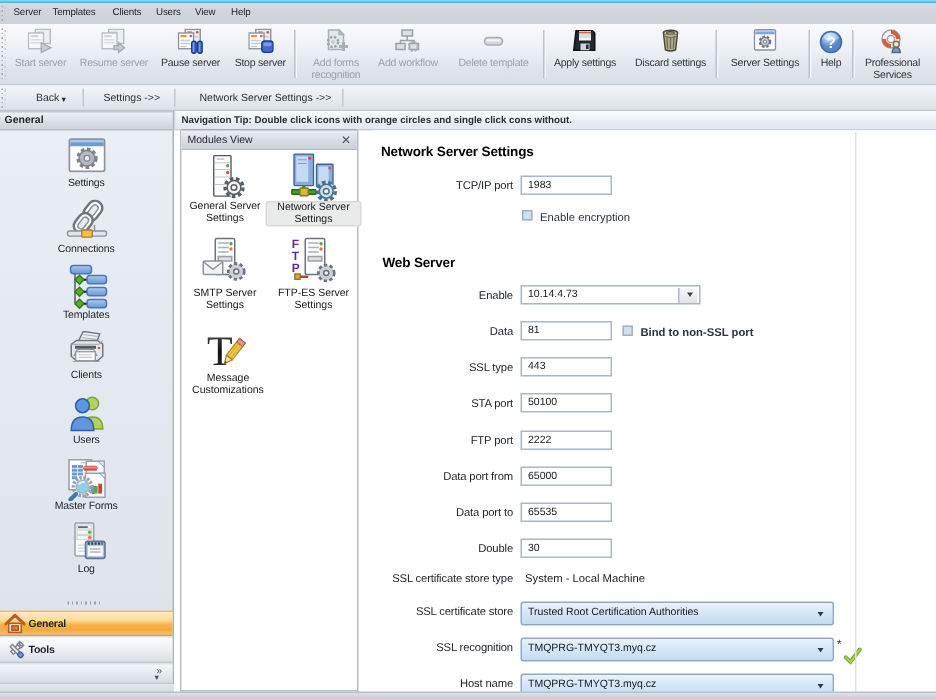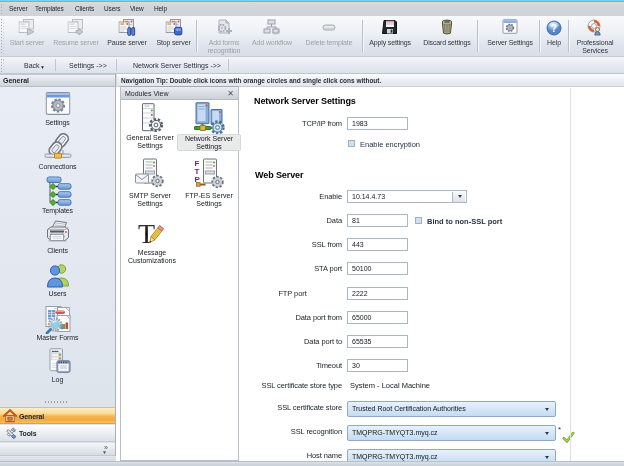--- a/index.html
+++ b/index.html
@@ -544,55 +544,55 @@
               <path d="M17.8 24.8 L18.5 26.5 L19.2 24.8 Z" fill="#333"></path>
             </g>
           </svg></span>
       <span class="mlab" style="top:31px">Message<br>Customizations</span>
     </div>
   </div>
 
   <div id="formpanel" class="abs">
     <div class="fhead" style="left:6px; top:9px;">Network Server Settings</div>
 
-    <div class="flabel" style="left:-5px; top:32px;">TCP/IP from</div>
+    <div class="flabel" style="left:-5px; top:32px;">TCP/IP port</div>
     <div class="finput" style="top:30px;">1983</div>
 
     <div class="fcheck" style="left:100px; top:53px;"></div>
     <div class="fchecklab" style="left:112px; top:53px;">Enable encryption</div>
 
     <div class="fhead" style="left:7px; top:83px;">Web Server</div>
 
     <div class="flabel" style="left:-5px; top:105px;">Enable</div>
     <div class="finput" style="top:103px; width:120px;">10.14.4.73
       <span style="position:absolute; right:1px; top:1px; width:13px; height:9px; border-left:1px solid #a9b6c5; background:linear-gradient(#f6f8fa,#dde3ea); height:10px;"></span>
       <span style="position:absolute; right:4px; top:4px; width:0; height:0; border-left:2.5px solid transparent; border-right:2.5px solid transparent; border-top:3.5px solid #39424e;"></span>
     </div>
 
     <div class="flabel" style="left:-5px; top:129px;">Data</div>
     <div class="finput" style="top:127px;">81</div>
     <div class="fcheck" style="left:167px; top:130px;"></div>
     <div class="fchecklab" style="left:179px; top:130px;font-weight:bold;">Bind to non-SSL port</div>
 
-    <div class="flabel" style="left:-5px; top:153px;">SSL from</div>
+    <div class="flabel" style="left:-5px; top:153px;">SSL type</div>
     <div class="finput" style="top:151px;">443</div>
 
     <div class="flabel" style="left:-5px; top:177px;">STA port</div>
     <div class="finput" style="top:175px;">50100</div>
 
-    <div class="flabel" style="left:-5px; top:202px;text-align:center;">FTP port</div>
+    <div class="flabel" style="left:-5px; top:202px;">FTP port</div>
     <div class="finput" style="top:200px;">2222</div>
 
     <div class="flabel" style="left:-5px; top:226px;">Data port from</div>
     <div class="finput" style="top:224px;">65000</div>
 
     <div class="flabel" style="left:-5px; top:250px;">Data port to</div>
     <div class="finput" style="top:248px;">65535</div>
 
-    <div class="flabel" style="left:-5px; top:274px;">Timeout</div>
+    <div class="flabel" style="left:-5px; top:274px;">Double</div>
     <div class="finput" style="top:272px;">30</div>
 
     <div class="flabel" style="left:-5px; top:294px;">SSL certificate store type</div>
     <div class="fchecklab" style="left:102px; top:294px; color:#16191d;">System - Local Machine</div>
 
     <div class="flabel" style="left:-5px; top:316px;">SSL certificate store</div>
     <div class="fcombo" style="top:314px;">Trusted Root Certification Authorities<span class="arr"></span></div>
 
     <div class="flabel" style="left:-5px; top:340px;">SSL recognition</div>
     <div class="fcombo" style="top:338px;">TMQPRG-TMYQT3.myq.cz<span class="arr"></span></div>

